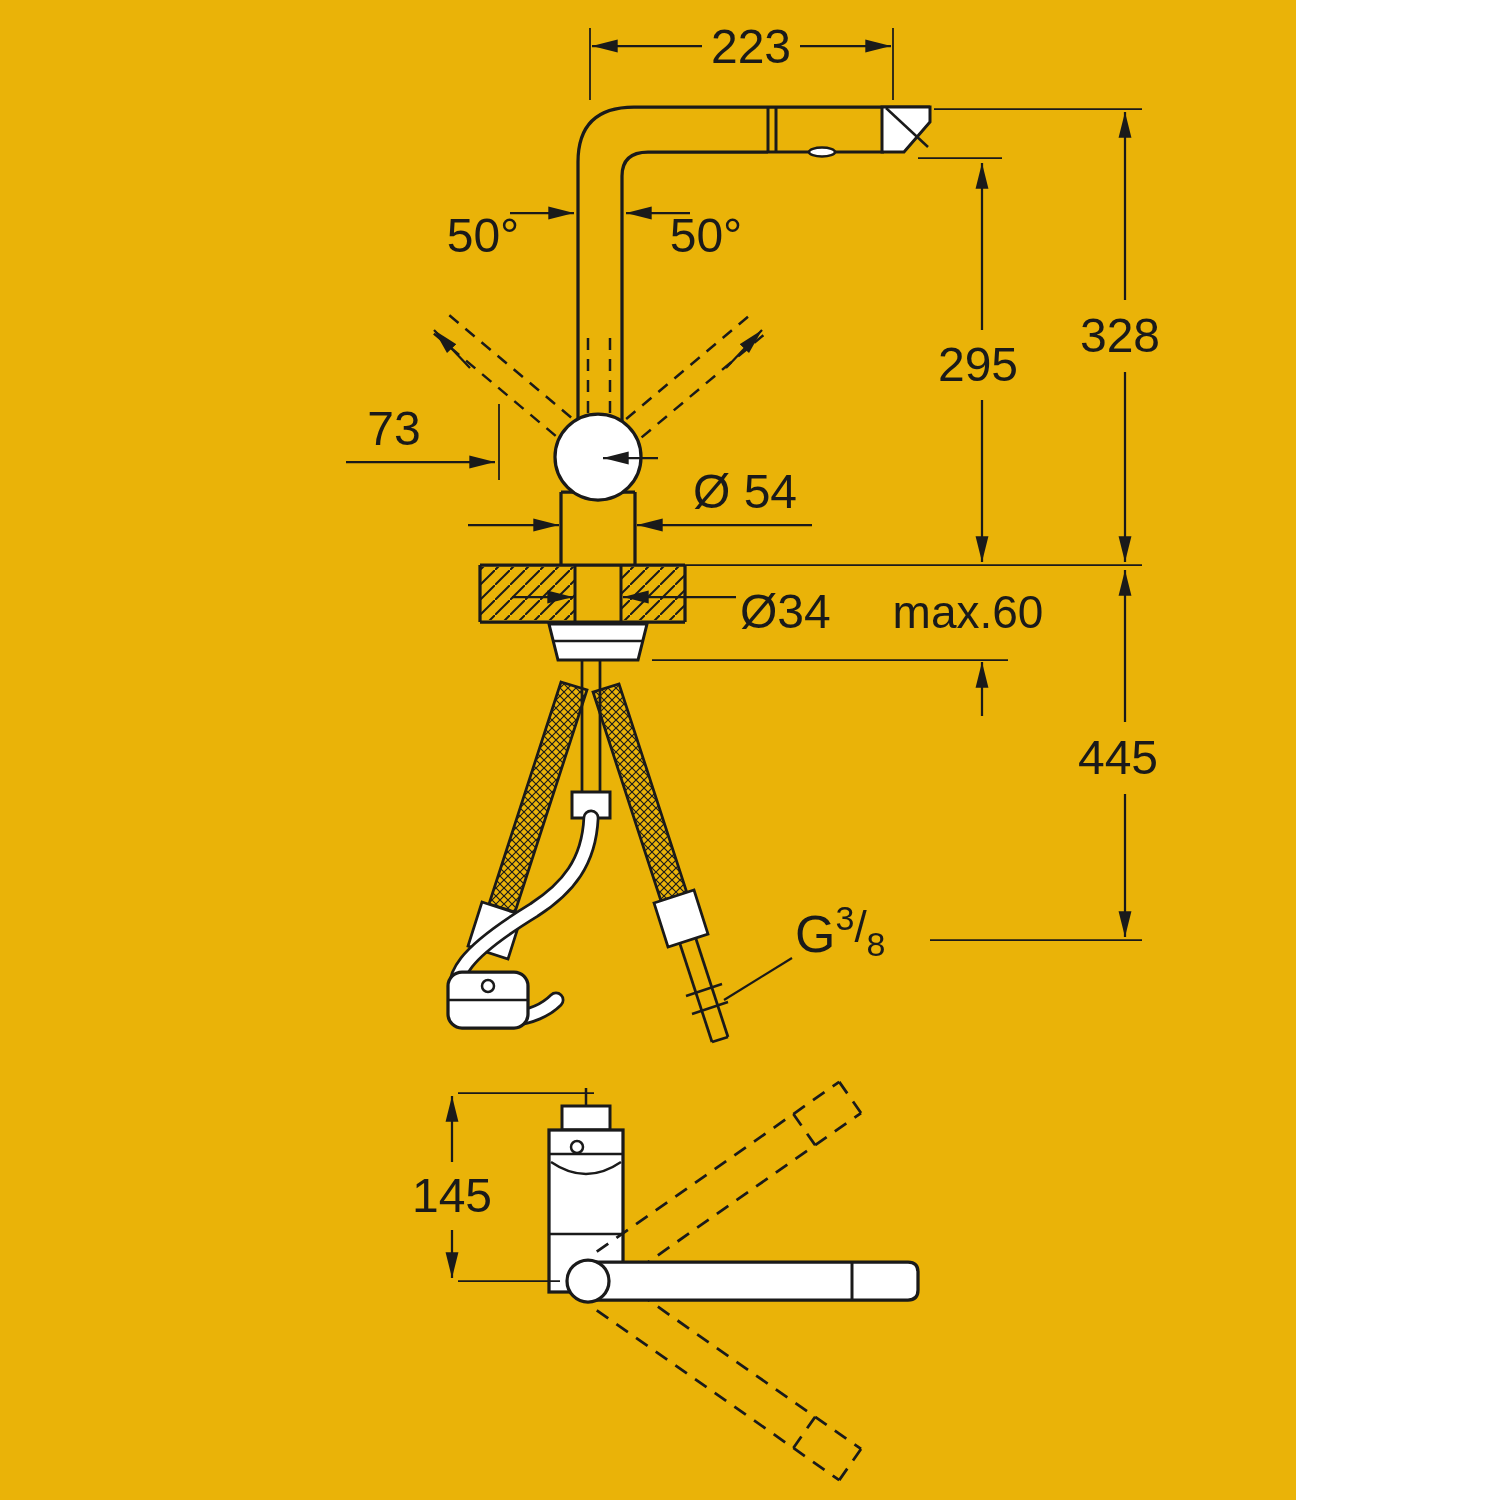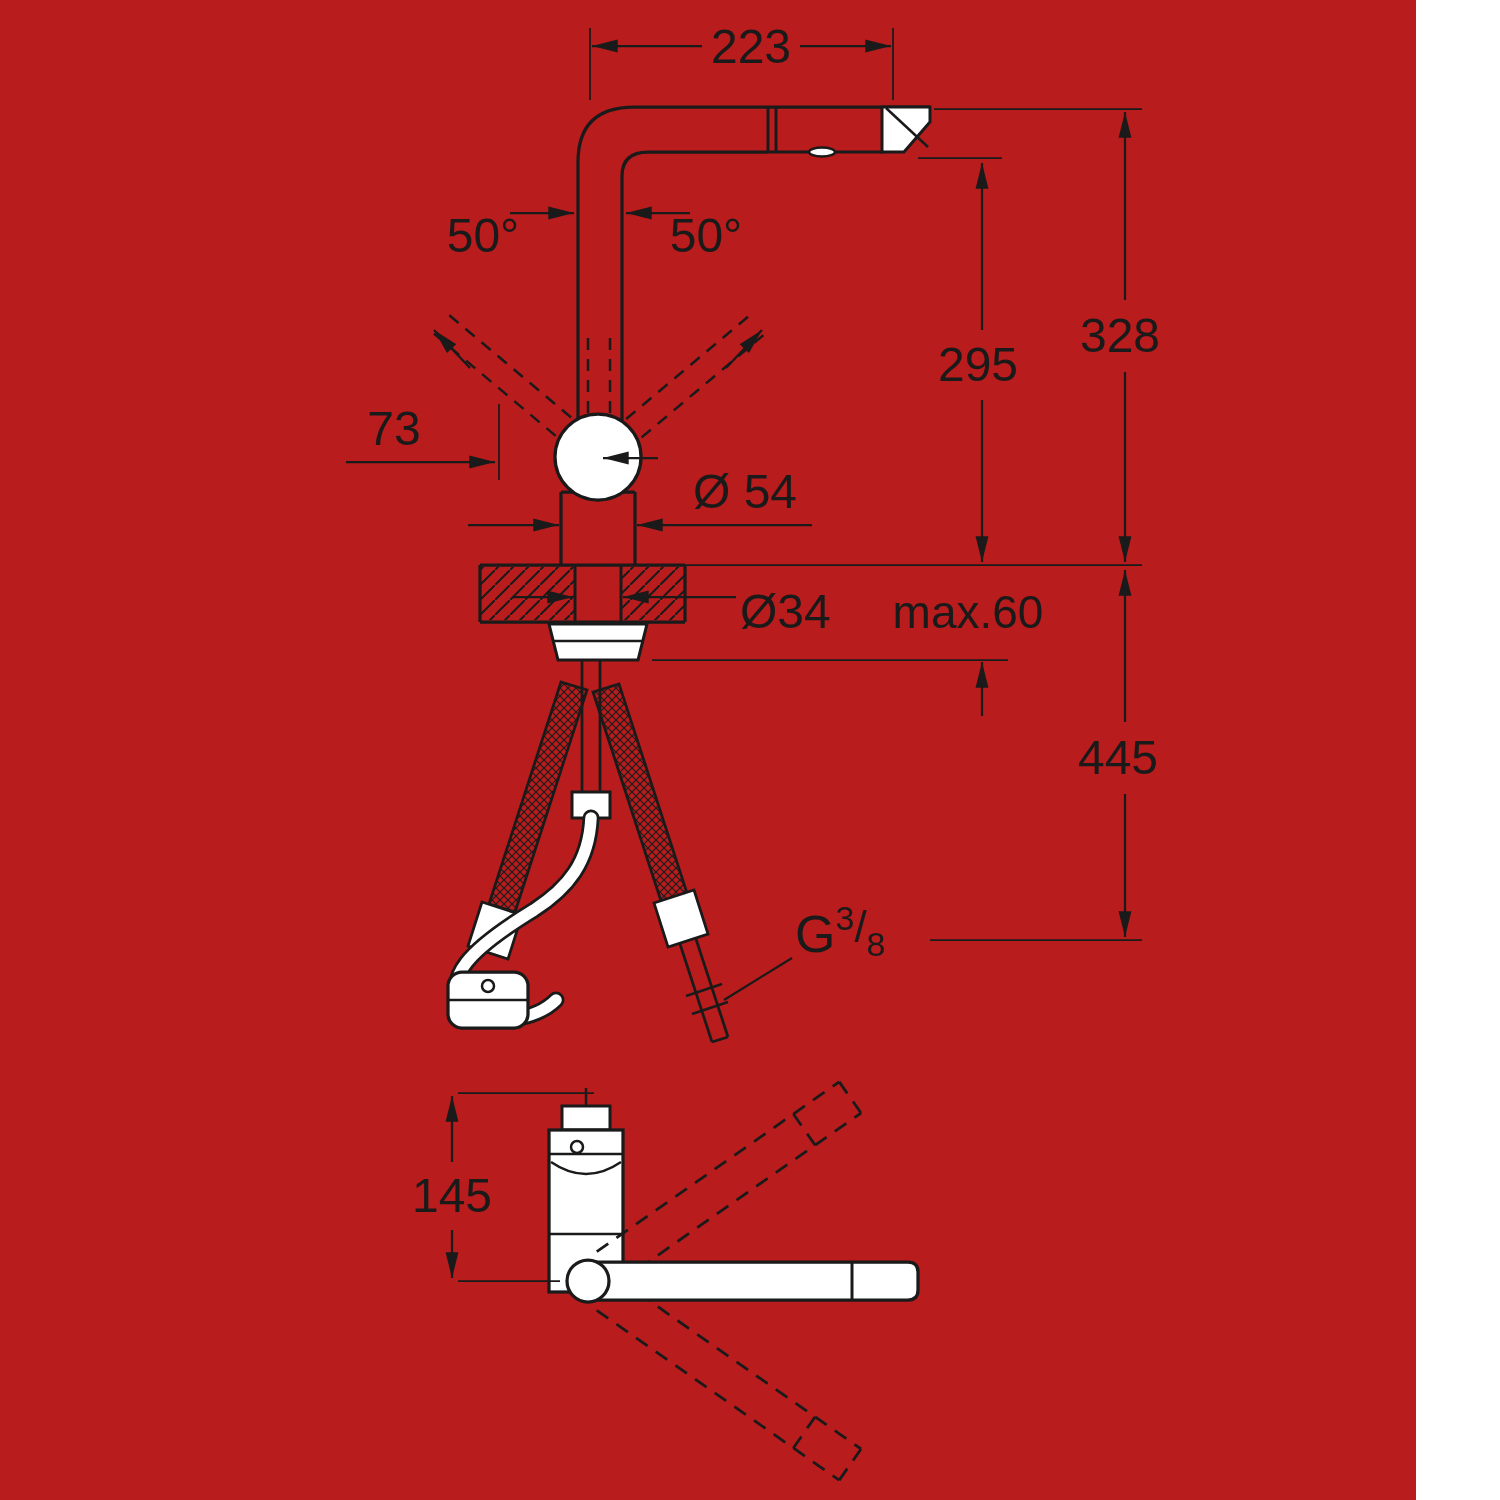--- a/index.html
+++ b/index.html
@@ -1,19 +1,19 @@
 <!DOCTYPE html>
 <html><head>
 <meta charset="utf-8">
 <style>
   html,body{margin:0;padding:0;background:#ffffff;}
   .canvas{
     position:relative;
-    width:1416px;height:1500px;
-    background:#b91c1c;
+    width:1296px;height:1500px;
+    background:#eab308;
     font-family:"Liberation Sans", sans-serif;
     overflow:hidden;
   }
   svg text{
     font-family:"Liberation Sans", sans-serif;
     fill:#1a1a1a;
   }
   .dim-text{font-size:48px;}
   .dim-text-small{font-size:46px;}
 </style>

